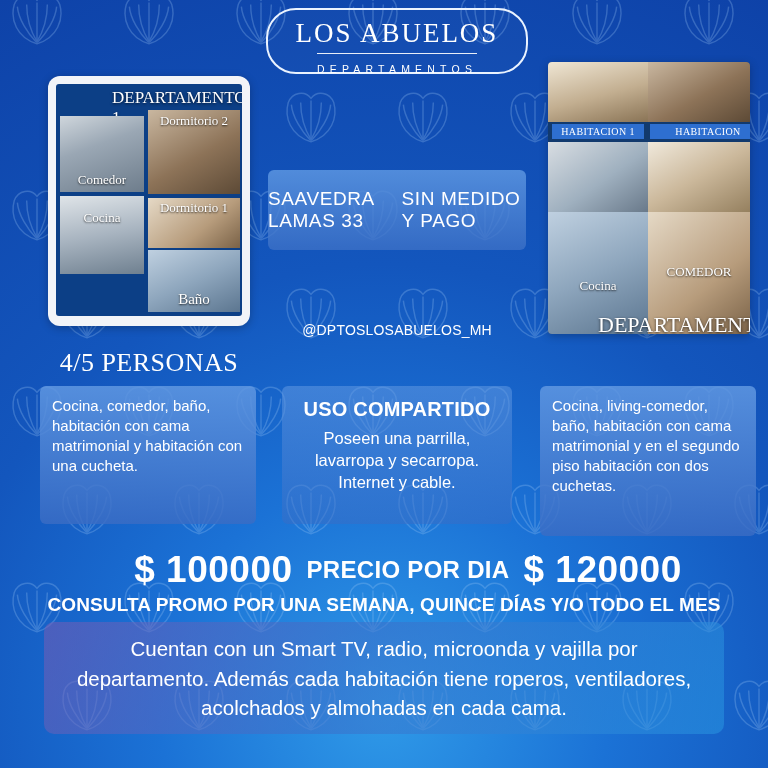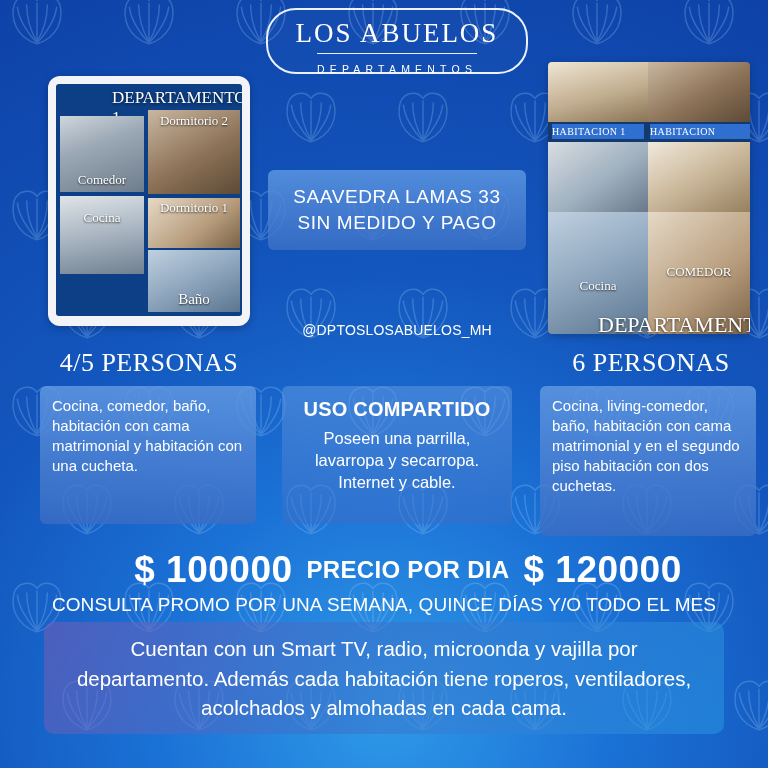--- a/index.html
+++ b/index.html
@@ -134,36 +134,36 @@
   .room-f { background: linear-gradient(165deg,#efe6d4 0%,#c2ae90 55%,#8a7456 100%); }
   .room-g { background: linear-gradient(145deg,#d8dde2 0%,#9fb0bf 55%,#69798a 100%); }
   .room-h { background: linear-gradient(150deg,#f0e9dc 0%,#cbb89b 50%,#95805f 100%); }
 
   .label-strip {
     position: absolute;
     background: #2e6fd0;
     color: #fff;
     font-family: "Liberation Serif", serif;
     font-size: 10px;
-    text-align: left;
+    text-align: center;
     letter-spacing: 0.4px;
   }
 
   
   .addr-panel {
     position: absolute;
     left: 268px;
     top: 170px;
     width: 258px;
     height: 80px;
     background: linear-gradient(180deg, rgba(92,150,225,0.85), rgba(60,112,198,0.8));
     border-radius: 6px;
     color: #ffffff;
     display: flex;
-    flex-direction: column;
+    flex-direction: row;
     align-items: center;
     justify-content: center;
     gap: 4px;
   }
   .addr-line {
     font-size: 19px;
     letter-spacing: 0.6px;
   }
   .handle {
     position: absolute;
@@ -243,21 +243,21 @@
     font-weight: bold;
     letter-spacing: 0.3px;
   }
   .promo {
     position: absolute;
     left: 0; top: 594px;
     width: 768px;
     text-align: center;
     color: #ffffff;
     font-size: 19px;
-    font-weight: normal;
+    font-weight: bold;
     letter-spacing: 0.1px;
   }
 
   
   .bottom-panel {
     position: absolute;
     left: 44px;
     top: 622px;
     width: 680px;
     height: 112px;
@@ -890,21 +890,20 @@
   </div>
 
   <div class="addr-panel">
     <div class="addr-line">SAAVEDRA LAMAS 33</div>
     <div class="addr-line">SIN MEDIDO Y PAGO</div>
   </div>
 
   <div class="handle">@DPTOSLOSABUELOS_MH</div>
 
   <div class="persona persona-left">4/5 PERSONAS</div>
-  <div class="persona persona-right">6 PERSONAS</div>
 
   <div class="info info-center">
     <div class="headline">USO COMPARTIDO</div>
     <div>Poseen una parrilla, lavarropa y secarropa. Internet y cable.</div>
   </div>
 
   <div class="info info-left">Cocina, comedor, baño, habitación con cama matrimonial y habitación con una cucheta.</div>
 
   <div class="info info-right">Cocina, living-comedor, baño, habitación con cama matrimonial y en el segundo piso habitación con dos cuchetas.</div>
 

